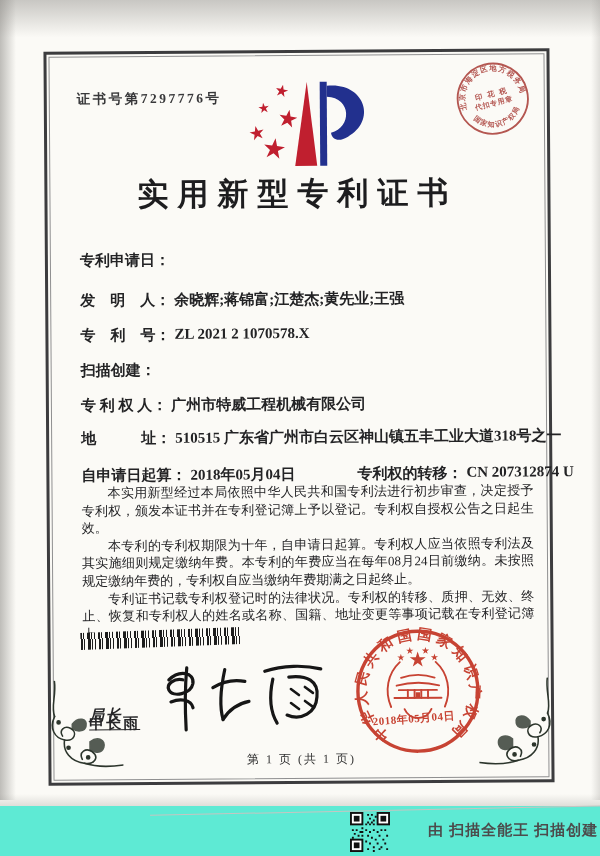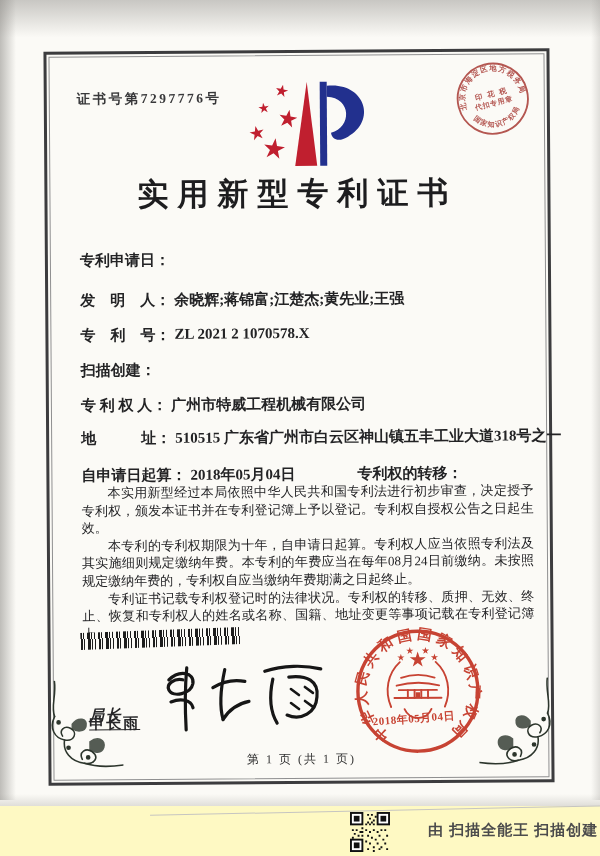--- a/index.html
+++ b/index.html
@@ -64,21 +64,21 @@
   .main-seal{position:absolute;left:302px;top:574px;width:130px;height:130px;opacity:.90;}
 
   .ornament{position:absolute;width:88px;height:104px;z-index:20;}
   .ornament.left{left:-16px;top:626px;}
   .ornament.right{left:428px;top:626px;transform:scaleX(-1);}
 
   .page-footer{position:absolute;left:0;top:698px;width:100%;text-align:center;
     font-size:12px;color:#333;letter-spacing:2px;}
 
   
-  .strip{position:absolute;left:0;top:806px;width:600px;height:50px;background:#fef9c3;z-index:70;}
+  .strip{position:absolute;left:0;top:806px;width:600px;height:50px;background:#5eead4;z-index:70;}
   .strip-line{position:absolute;left:150px;top:4px;width:460px;height:1px;background:#c6c5c1;
     transform:rotate(-1.2deg);}
   .qr{position:absolute;left:350px;top:6px;width:40px;height:40px;}
   .credit{position:absolute;left:428px;top:15px;
     font-family:"Liberation Sans","DejaVu Sans",sans-serif;
     font-size:15px;font-weight:bold;color:#4c4c4c;letter-spacing:1px;}
 
   svg text{font-family:"Liberation Serif","DejaVu Serif",serif;}
 </style>
 </head>
@@ -141,20 +141,21 @@
   </div>
   <div class="row" style="top:375px">
     <span class="lbl">地　　　址：</span>
     <span class="val wrap">510515 广东省广州市白云区神山镇五丰工业大道318号之一</span>
   </div>
   <div class="row" style="top:412px">
     <span class="lbl">自申请日起算：</span>
     <span class="val">2018年05月04日</span>
     <span class="pair2">
       <span class="lbl">专利权的转移：</span>
+      <span class="val">CN 207312874 U</span>
     </span>
   </div>
 
   <div class="paras">
     <p>本实用新型经过本局依照中华人民共和国专利法进行初步审查，决定授予专利权，颁发本证书并在专利登记簿上予以登记。专利权自授权公告之日起生效。</p>
     <p>本专利的专利权期限为十年，自申请日起算。专利权人应当依照专利法及其实施细则规定缴纳年费。本专利的年费应当在每年08月24日前缴纳。未按照规定缴纳年费的，专利权自应当缴纳年费期满之日起终止。</p>
     <p>专利证书记载专利权登记时的法律状况。专利权的转移、质押、无效、终止、恢复和专利权人的姓名或名称、国籍、地址变更等事项记载在专利登记簿上。</p>
   </div>
 
   <div class="barcode"></div>

